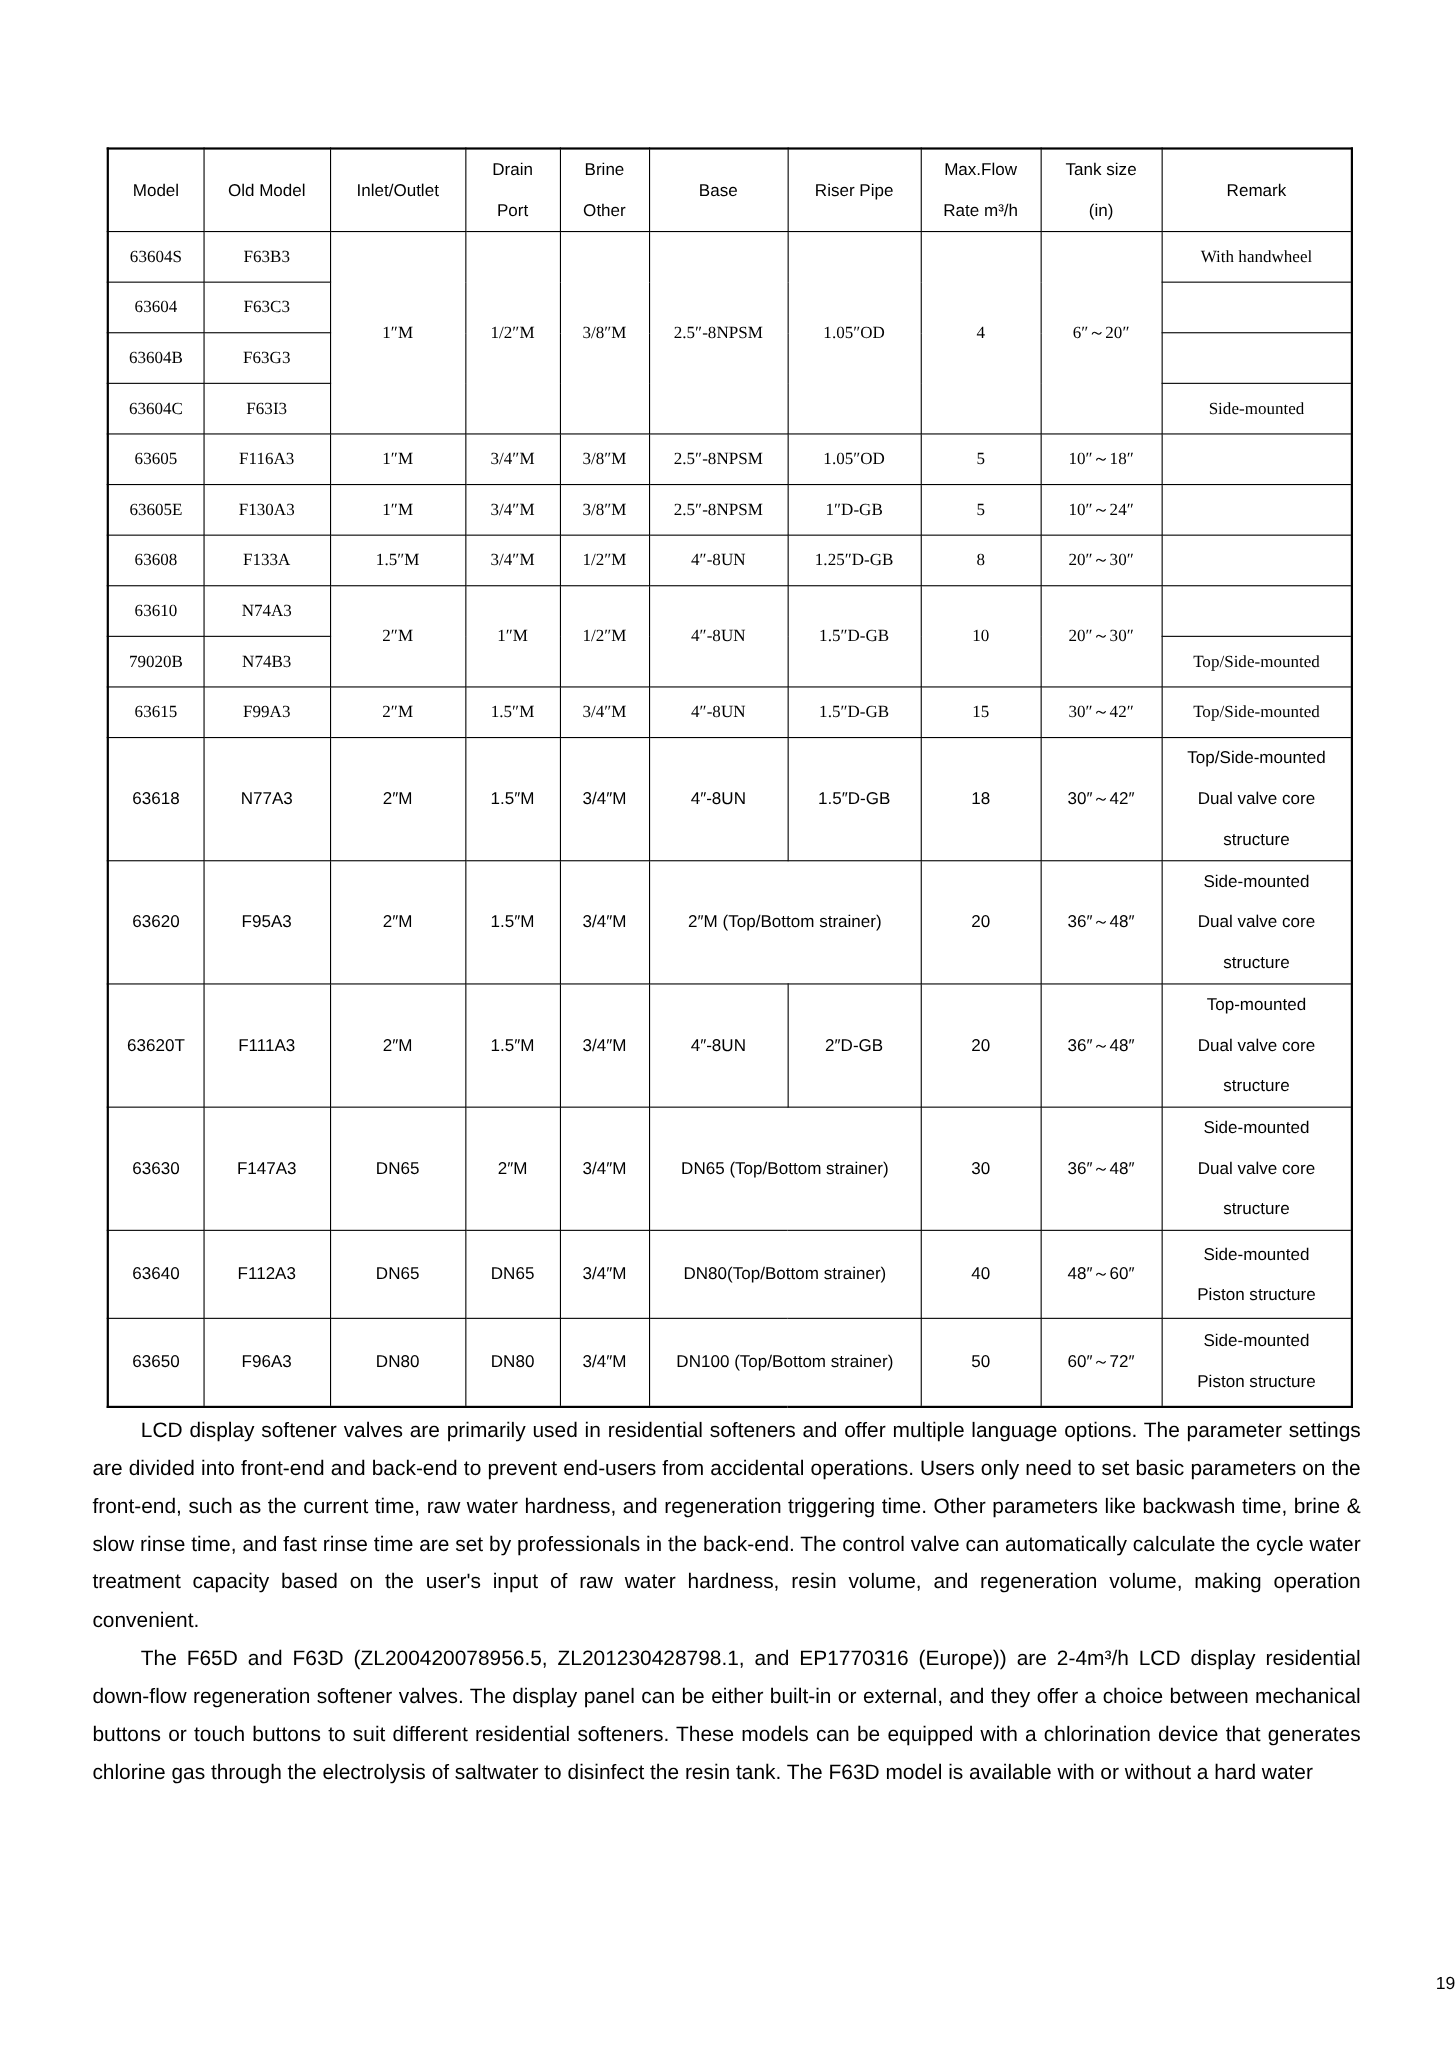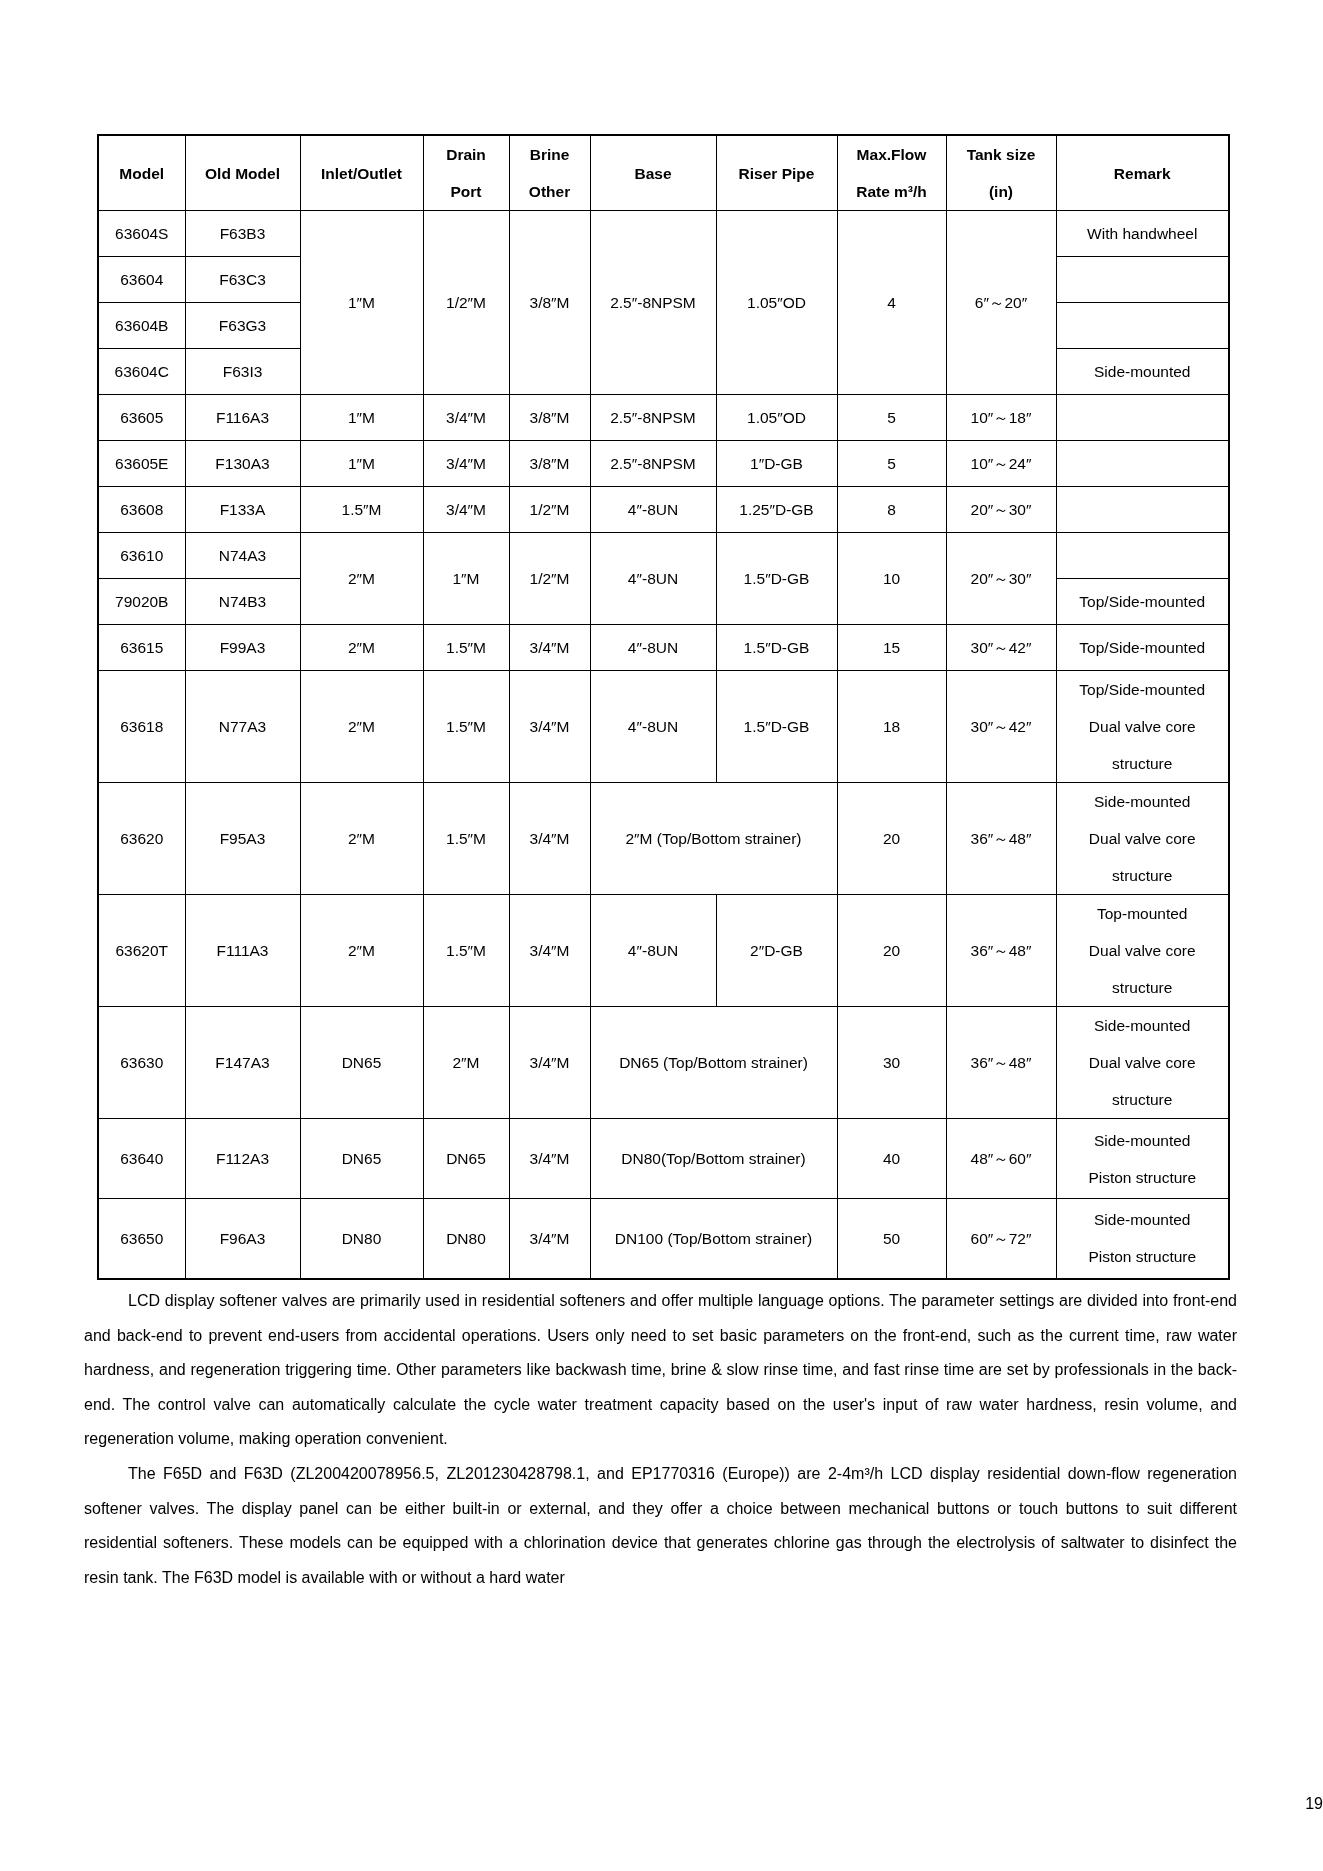--- a/index.html
+++ b/index.html
@@ -20,28 +20,28 @@
   }
   .spec-table td{
     border:1px solid #000;
     text-align:center;
     vertical-align:middle;
     white-space:pre-line;
     line-height:37px;
     padding:0 3px;
     overflow:hidden;
   }
-  .spec-table td.hd{font-weight:bold;}
+  .spec-table td.hd{font-weight:normal;}
   tr.r-h{height:74px;}
-  tr.r-s{height:46px;}
+  tr.r-s{height:46px;font-family:Liberation Serif, serif;}
   tr.r-t{height:110px;}
   tr.r-m{height:80px;}
   .body-text{
     position:absolute;left:84px;top:1284px;width:1153px;
-    font-size:16px;line-height:34.6px;
+    font-size:19px;line-height:34.6px;
     text-align:justify;
   }
   .body-text p{margin:0;text-indent:44px;}
   .page-num{
     position:absolute;top:1795px;left:0;width:100%;
     text-align:right;font-size:16px;
   }
 </style>
 </head>
 <body>

